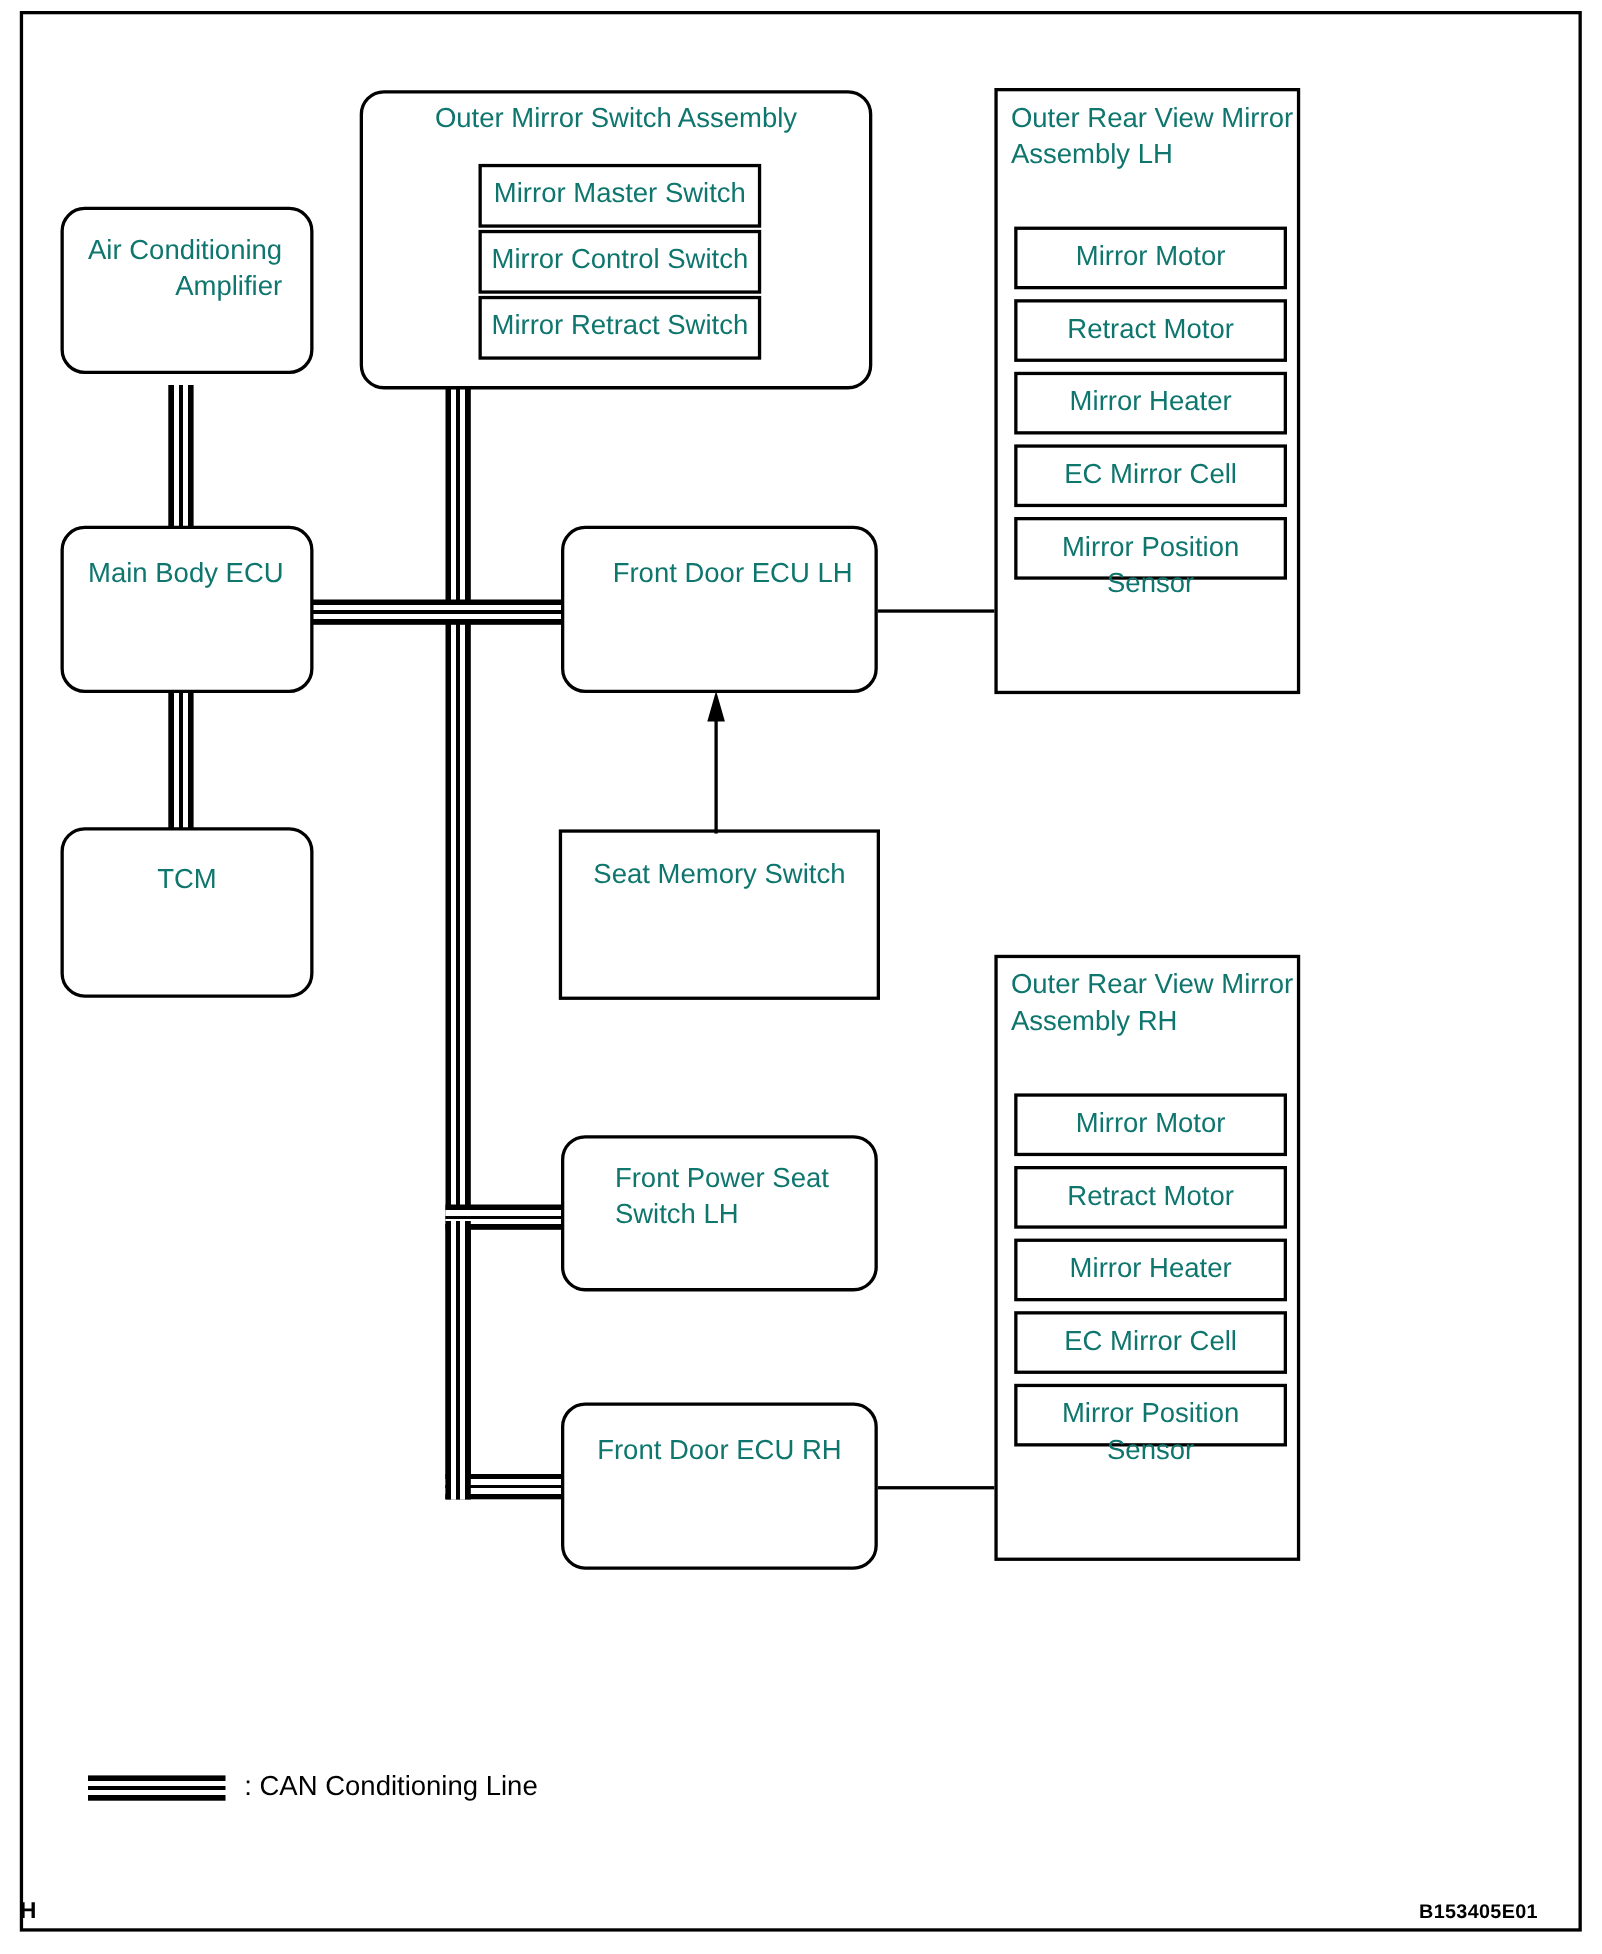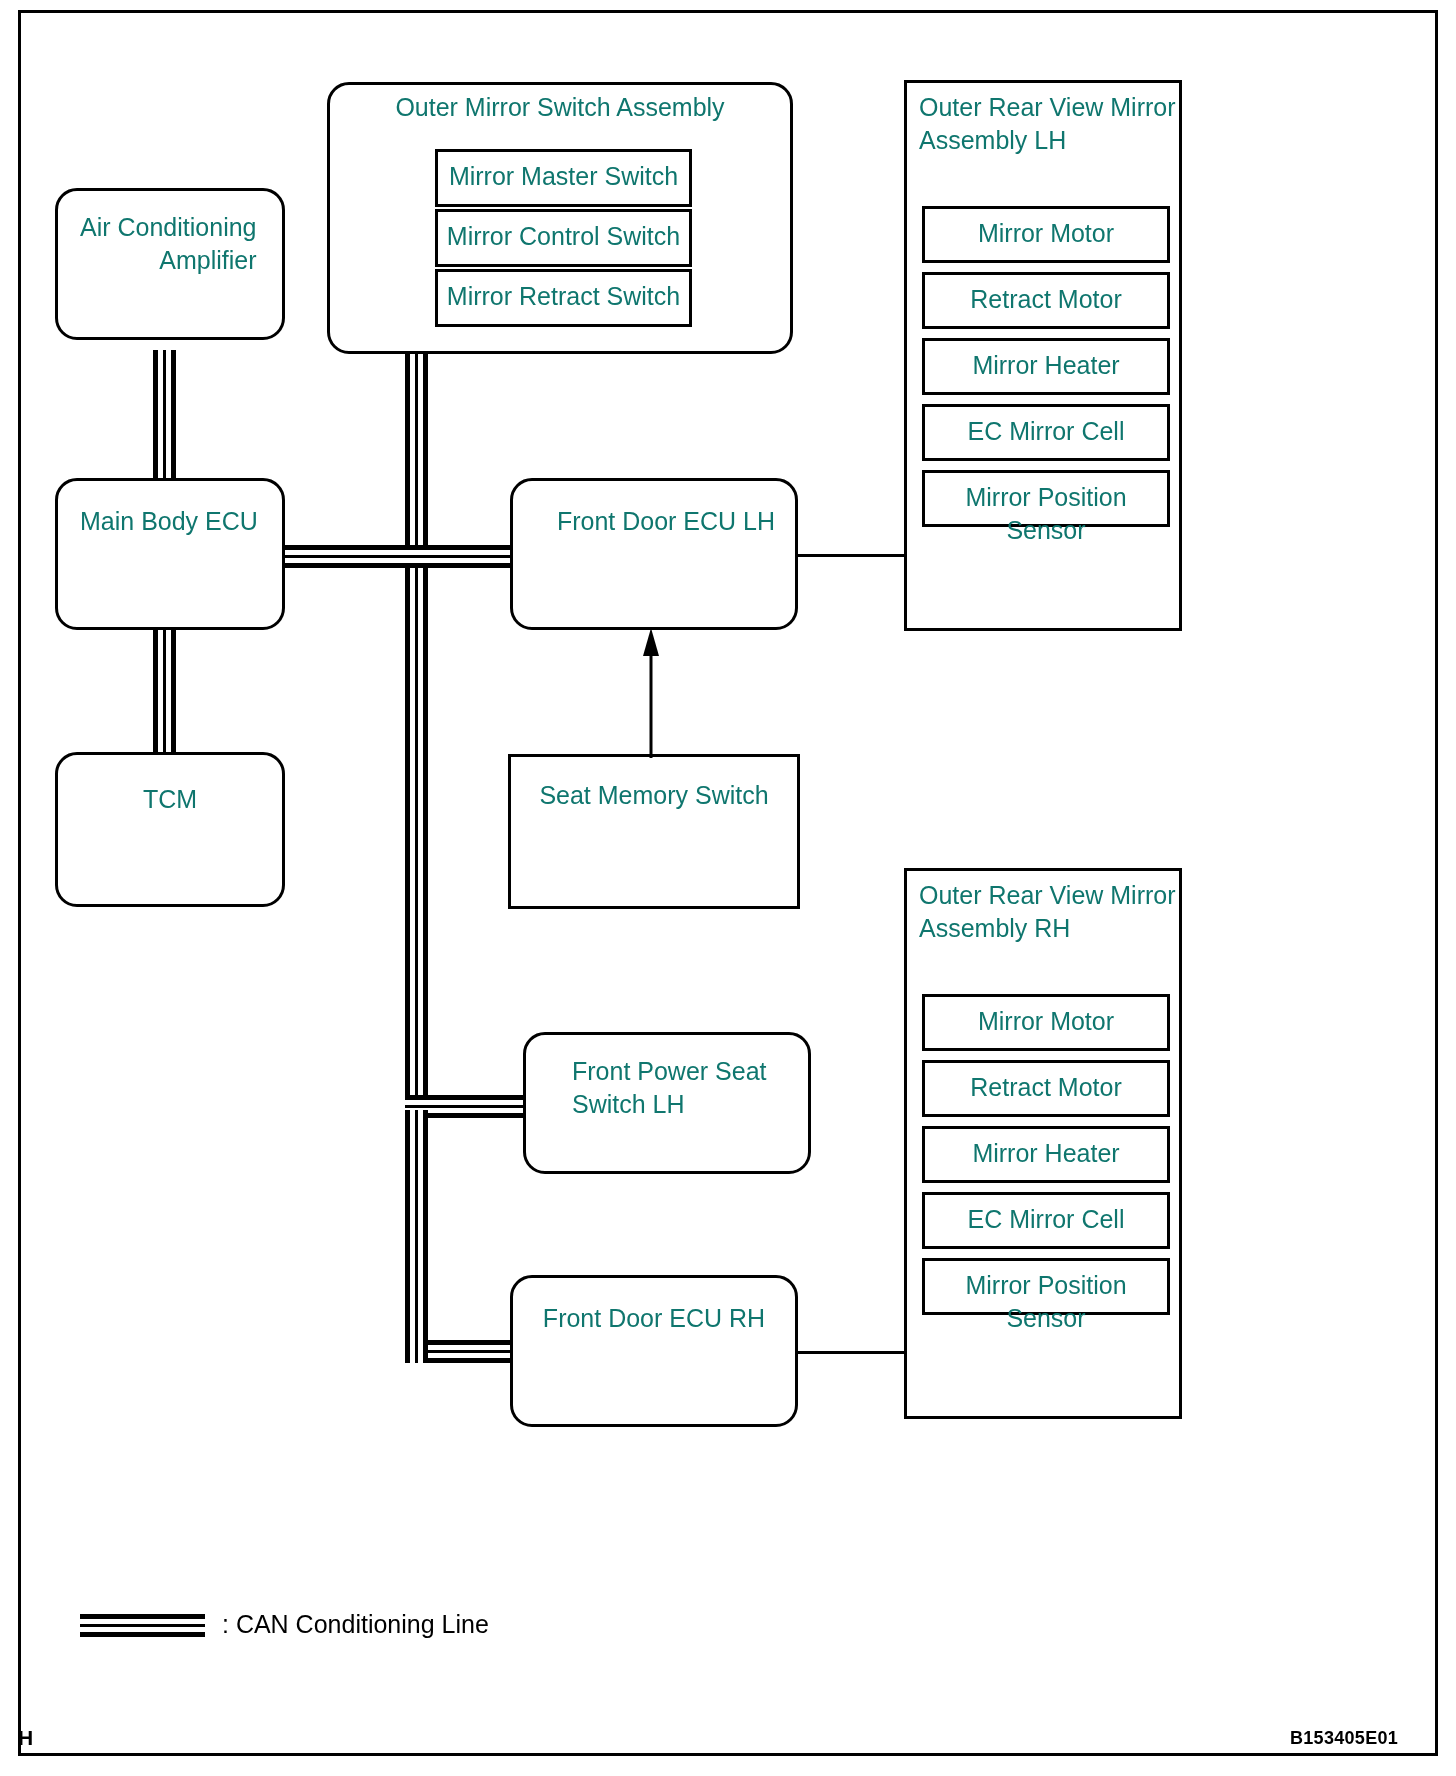--- a/index.html
+++ b/index.html
@@ -171,21 +171,21 @@
 
   <div class="box sq" style="left:508px; top:754px; width:292px; height:155px;">
     <div class="lbl center" style="top:22px;">Seat Memory Switch</div>
   </div>
 
   <svg class="arrow-svg" style="left:636px; top:628px;" width="30" height="130" viewBox="0 0 30 130">
     <line x1="15" y1="130" x2="15" y2="18" stroke="#000" stroke-width="3"></line>
     <polygon points="15,0 7,28 23,28" fill="#000"></polygon>
   </svg>
 
-  <div class="box rounded" style="left:510px; top:1032px; width:288px; height:142px;margin-left:13px;">
+  <div class="box rounded" style="left:510px; top:1032px; width:288px; height:142px;">
     <div class="lbl" style="left:46px; top:20px;">Front Power Seat
 Switch LH</div>
   </div>
 
   <div class="box rounded" style="left:510px; top:1275px; width:288px; height:152px;">
     <div class="lbl center" style="top:24px;">Front Door ECU RH</div>
   </div>
 
   <div class="wire wire-h" style="left:798px; top:554px; width:108px;"></div>
 

